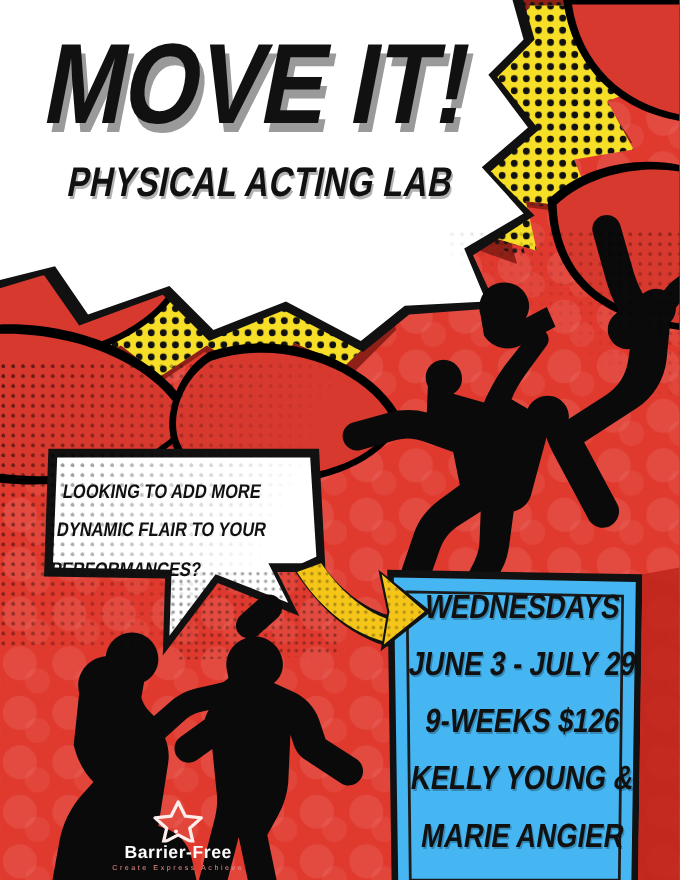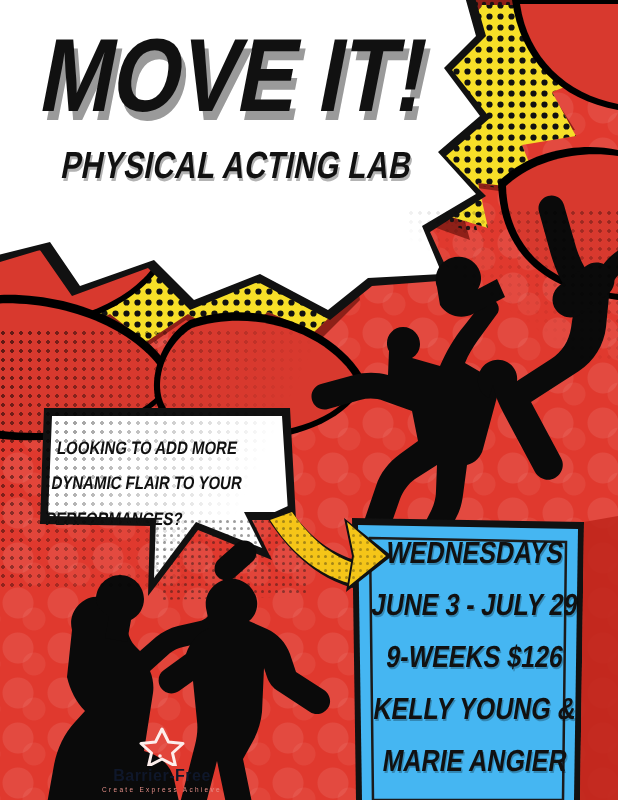--- a/index.html
+++ b/index.html
@@ -122,21 +122,21 @@
     pointer-events:none;
   }
   .logo-star{display:block;margin:0 auto;}
   .logo-name{
     display:block;
     margin-top:1px;
     font-family:"Liberation Sans", sans-serif;
     font-weight:bold;
     font-size:16px;
     letter-spacing:.5px;
-    color:#0f172a;
+    color:#ffffff;
   }
   .logo-tag{
     display:block;
     margin-top:1px;
     font-family:"Liberation Sans", sans-serif;
     font-size:6.5px;
     letter-spacing:2.3px;
     color:#e79089;
   }
 </style>

